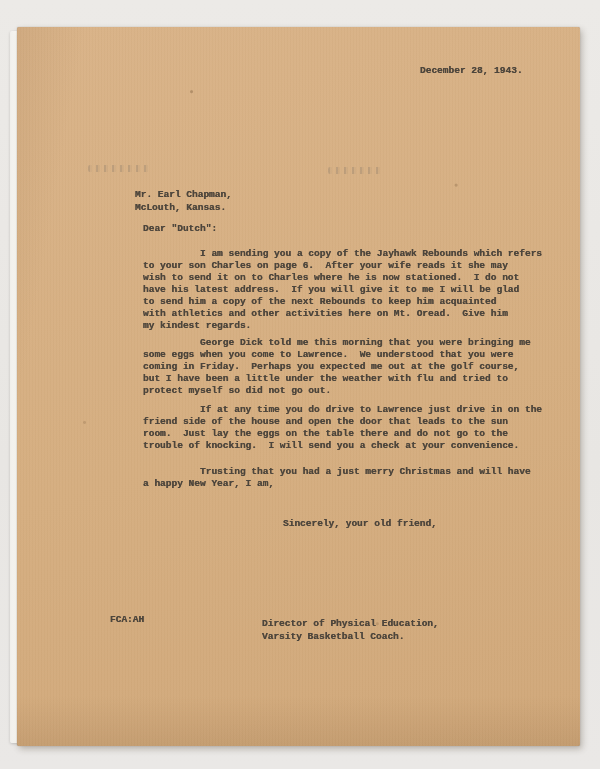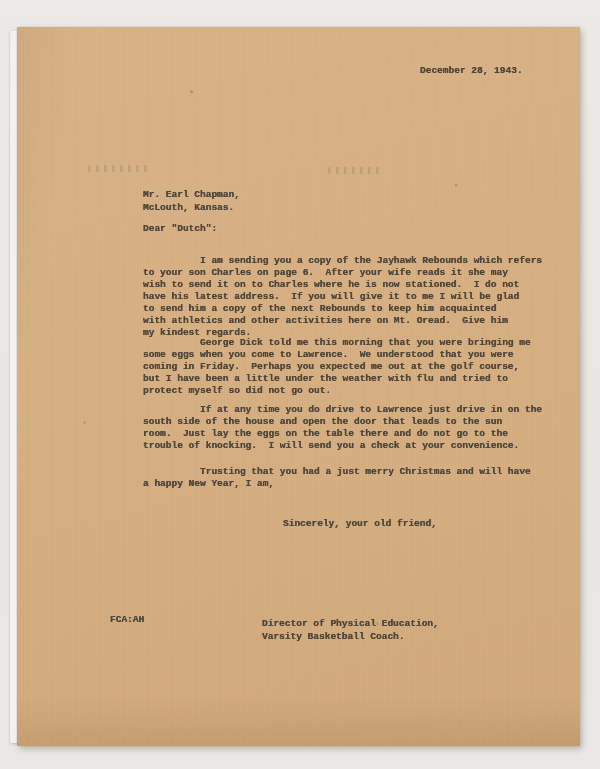--- a/index.html
+++ b/index.html
@@ -49,23 +49,23 @@
     position: absolute;
     white-space: pre;
     font-size: 9.5px;
     line-height: 12px;
     font-weight: 700;
     color: #4c453c;
     text-shadow: 0 0 0.6px rgba(82,72,60,0.75), 0.4px 0.4px 0.5px rgba(82,72,60,0.35);
     letter-spacing: 0;
   }
   .date       { left: 403px; top: 38px;  }
-  .address    { left: 126px; top: 161px; line-height: 13px; }
+  .address    { left: 118px; top: 161px; line-height: 13px; }
   .salutation { left: 126px; top: 196px; }
-  .p1         { left: 126px; top: 228px; }
+  .p1         { left: 126px; top: 221px; }
   .p2         { left: 126px; top: 310px; }
   .p3         { left: 126px; top: 377px; }
   .p4         { left: 126px; top: 439px; }
   .closing    { left: 266px; top: 491px; }
   .sig-title  { left: 245px; top: 590px; line-height: 13px; }
   .typist     { left: 93px;  top: 587px; }
   .bleed {
     position: absolute;
     height: 7px;
     background: repeating-linear-gradient(90deg,
@@ -97,21 +97,21 @@
 have his latest address.  If you will give it to me I will be glad
 to send him a copy of the next Rebounds to keep him acquainted
 with athletics and other activities here on Mt. Oread.  Give him
 my kindest regards.</div>
     <div class="txt para p2">          George Dick told me this morning that you were bringing me
 some eggs when you come to Lawrence.  We understood that you were
 coming in Friday.  Perhaps you expected me out at the golf course,
 but I have been a little under the weather with flu and tried to
 protect myself so did not go out.</div>
     <div class="txt para p3">          If at any time you do drive to Lawrence just drive in on the
-south side of the house and open the door that leads to the sun
+friend side of the house and open the door that leads to the sun
 room.  Just lay the eggs on the table there and do not go to the
 trouble of knocking.  I will send you a check at your convenience.</div>
     <div class="txt para p4">          Trusting that you had a just merry Christmas and will have
 a happy New Year, I am,</div>
     <div class="txt closing">Sincerely, your old friend,</div>
     <div class="txt typist">FCA:AH</div>
     <div class="txt sig-title">Director of Physical Education,
 Varsity Basketball Coach.</div>
   </div>
 </div>

